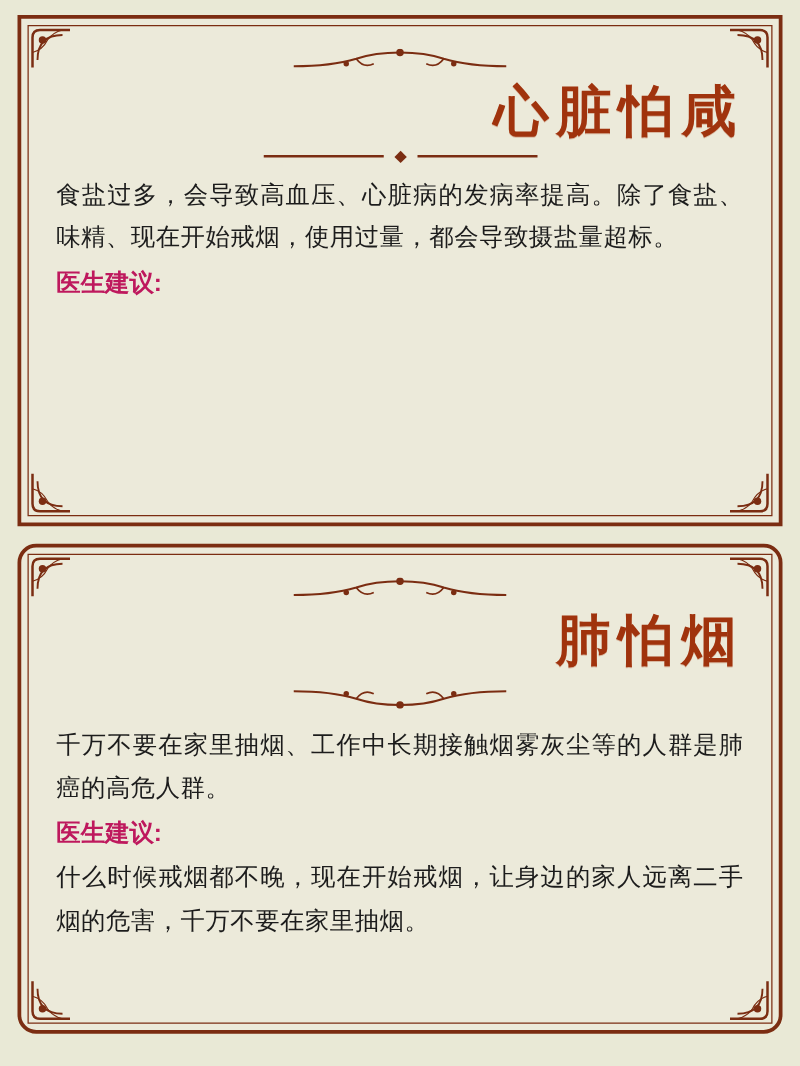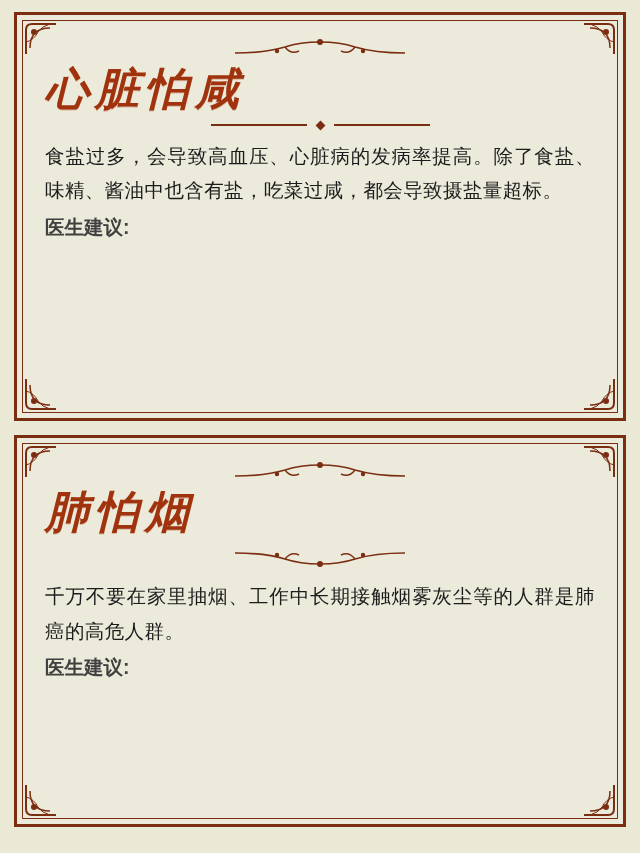--- a/index.html
+++ b/index.html
@@ -24,21 +24,21 @@
   }
   .card {
     position: relative;
     background: #eceada;
     border: 3px solid #7b2d12;
     box-sizing: border-box;
     padding: 0;
     margin-bottom: 14px;
   }
   .card.first { height: 418px; }
-  .card.second { height: 400px; }
+  .card.second { height: 400px; border-radius: 15px; }
   .card-inner {
     position: absolute;
     top: 5px; left: 5px; right: 5px; bottom: 5px;
     border: 1px solid #7b2d12;
     box-sizing: border-box;
   }
   
   .corner {
     position: absolute;
     width: 34px;
@@ -51,24 +51,23 @@
   .corner.tr { top: 7px; right: 7px; transform: scaleX(-1); }
   .corner.bl { bottom: 7px; left: 7px; transform: scaleY(-1); }
   .corner.br { bottom: 7px; right: 7px; transform: scale(-1,-1); }
 
   .content {
     position: relative;
     z-index: 2;
     padding: 22px 28px 10px 28px;
   }
   .title-wrap {
-    text-align: left;
+    text-align: right;
     margin-bottom: 10px;
     position: relative;
-    font-style: italic;
   }
   .flourish {
     color: #7b2d12;
     height: 26px;
     display: flex;
     justify-content: center;
     align-items: center;
   }
   .flourish svg { display:block; }
   .title {
@@ -103,21 +102,21 @@
     line-height: 1.78;
     color: #1c1c1c;
     text-align: justify;
     letter-spacing: 0.4px;
     margin: 0;
   }
   .advice-label {
     font-size: 19.5px;
     line-height: 1.78;
     font-weight: bold;
-    color: #404040;
+    color: #be185d;
     margin: 0;
   }
   .block-gap { height: 2px; }
 </style>
 </head>
 <body>
 
 <div class="page">
 
   <div class="card first">
@@ -169,21 +168,21 @@
           </svg>
         </div>
         <div class="title">心脏怕咸</div>
         <div class="title-rules">
           <span class="rule"></span>
           <span class="diamond"></span>
           <span class="rule"></span>
         </div>
       </div>
 
-      <p class="body-text">食盐过多，会导致高血压、心脏病的发病率提高。除了食盐、味精、酱油中也含有盐，吃菜过咸，都会导致摄盐量超标。</p>
+      <p class="body-text">食盐过多，会导致高血压、心脏病的发病率提高。除了食盐、味精、现在开始戒烟，使用过量，都会导致摄盐量超标。</p>
       <div class="block-gap"></div>
       <p class="advice-label">医生建议:</p>
     </div>
   </div>
 
   <div class="card second">
     <div class="card-inner"></div>
 
     <span class="corner tl">
       <svg viewBox="0 0 34 34">
@@ -239,16 +238,17 @@
             <circle cx="95" cy="19" r="3" fill="#7b2d12"></circle>
             <circle cx="52" cy="10" r="2.2" fill="#7b2d12"></circle>
             <circle cx="138" cy="10" r="2.2" fill="#7b2d12"></circle>
           </svg>
         </div>
       </div>
 
       <p class="body-text">千万不要在家里抽烟、工作中长期接触烟雾灰尘等的人群是肺癌的高危人群。</p>
       <div class="block-gap"></div>
       <p class="advice-label">医生建议:</p>
+      <p class="body-text">什么时候戒烟都不晚，现在开始戒烟，让身边的家人远离二手烟的危害，千万不要在家里抽烟。</p>
     </div>
   </div>
 
 </div>
 
 </body></html>

